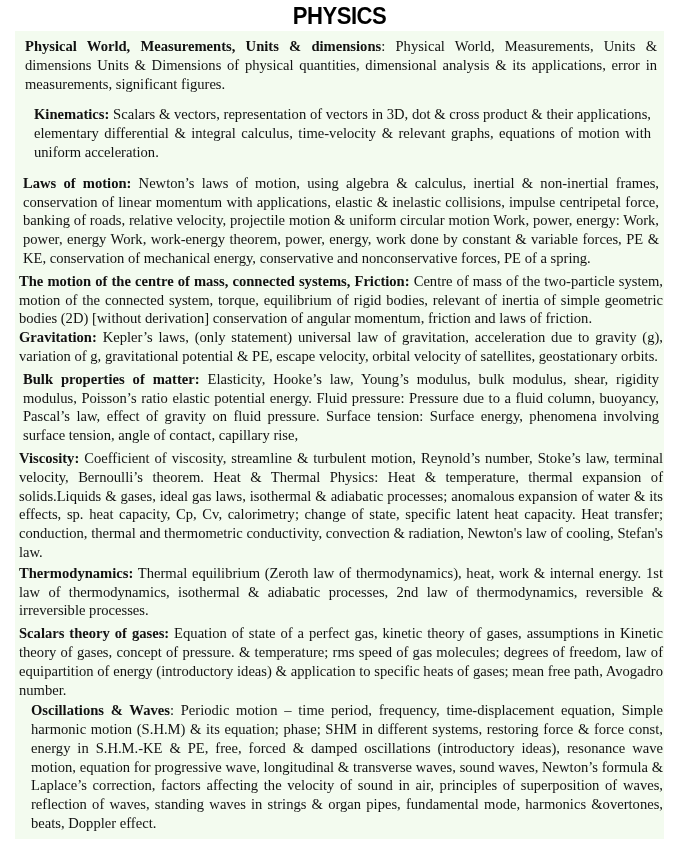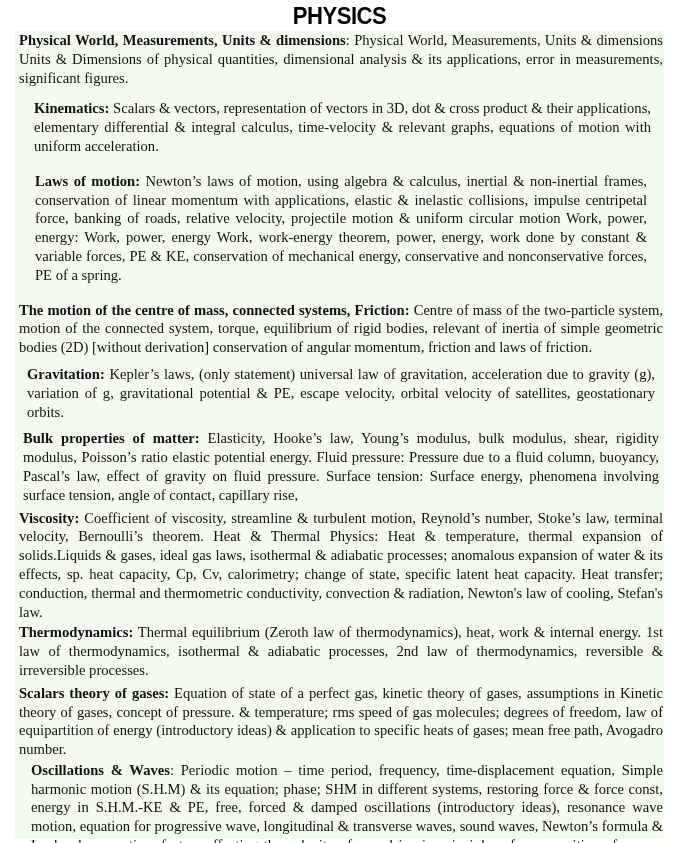--- a/index.html
+++ b/index.html
@@ -23,33 +23,33 @@
   .section .head { font-weight: bold; }
   .indent { padding-left: 3px; }
 </style>
 </head>
 <body>
 
 <div class="title">PHYSICS</div>
 <div class="box"></div>
 
 <div class="content">
-  <p class="section" style="margin:0">
+  <p class="section" style="margin:6px">
     <span class="head">Physical World, Measurements, Units &amp; dimensions</span><span>: Physical World, Measurements, Units &amp; dimensions Units &amp; Dimensions of physical quantities, dimensional analysis &amp; its applications, error in measurements, significant figures.</span>
   </p>
   <p class="section indent" style="margin:12px">
     <span class="head">Kinematics:</span><span> Scalars &amp; vectors, representation of vectors in 3D, dot &amp; cross product &amp; their applications, elementary differential &amp; integral calculus, time-velocity &amp; relevant graphs, equations of motion with uniform acceleration.</span>
   </p>
-  <p class="section" style="margin:16px">
+  <p class="section" style="margin:4px">
     <span class="head">Laws of motion:</span><span> Newton’s laws of motion, using algebra &amp; calculus, inertial &amp; non-inertial frames, conservation of linear momentum with applications, elastic &amp; inelastic collisions, impulse centripetal force, banking of roads, relative velocity, projectile motion &amp; uniform circular motion Work, power, energy: Work, power, energy Work, work-energy theorem, power, energy, work done by constant &amp; variable forces, PE &amp; KE, conservation of mechanical energy, conservative and nonconservative forces, PE of a spring.</span>
   </p>
   <p class="section" style="margin:0">
     <span class="head">The motion of the centre of mass, connected systems, Friction:</span><span> Centre of mass of the two-particle system, motion of the connected system, torque, equilibrium of rigid bodies, relevant of inertia of simple geometric bodies (2D) [without derivation] conservation of angular momentum, friction and laws of friction.</span>
   </p>
-  <p class="section" style="margin:8px">
+  <p class="section" style="margin:0">
     <span class="head">Gravitation:</span><span> Kepler’s laws, (only statement) universal law of gravitation, acceleration due to gravity (g), variation of g, gravitational potential &amp; PE, escape velocity, orbital velocity of satellites, geostationary orbits.</span>
   </p>
   <p class="section" style="margin:4px">
     <span class="head">Bulk properties of matter:</span><span> Elasticity, Hooke’s law, Young’s modulus, bulk modulus, shear, rigidity modulus, Poisson’s ratio elastic potential energy. Fluid pressure: Pressure due to a fluid column, buoyancy, Pascal’s law, effect of gravity on fluid pressure. Surface tension: Surface energy, phenomena involving surface tension, angle of contact, capillary rise,</span>
   </p>
   <p class="section" style="margin:0">
     <span class="head">Viscosity:</span><span> Coefficient of viscosity, streamline &amp; turbulent motion, Reynold’s number, Stoke’s law, terminal velocity, Bernoulli’s theorem. Heat &amp; Thermal Physics: Heat &amp; temperature, thermal expansion of solids.Liquids &amp; gases, ideal gas laws, isothermal &amp; adiabatic processes; anomalous expansion of water &amp; its effects, sp. heat capacity, Cp, Cv, calorimetry; change of state, specific latent heat capacity. Heat transfer; conduction, thermal and thermometric conductivity, convection &amp; radiation, Newton's law of cooling, Stefan's law.</span>
   </p>
   <p class="section" style="margin:2px 0 0 0">
     <span class="head">Thermodynamics:</span><span> Thermal equilibrium (Zeroth law of thermodynamics), heat, work &amp; internal energy. 1st law of thermodynamics, isothermal &amp; adiabatic processes, 2nd law of thermodynamics, reversible &amp; irreversible processes.</span>

